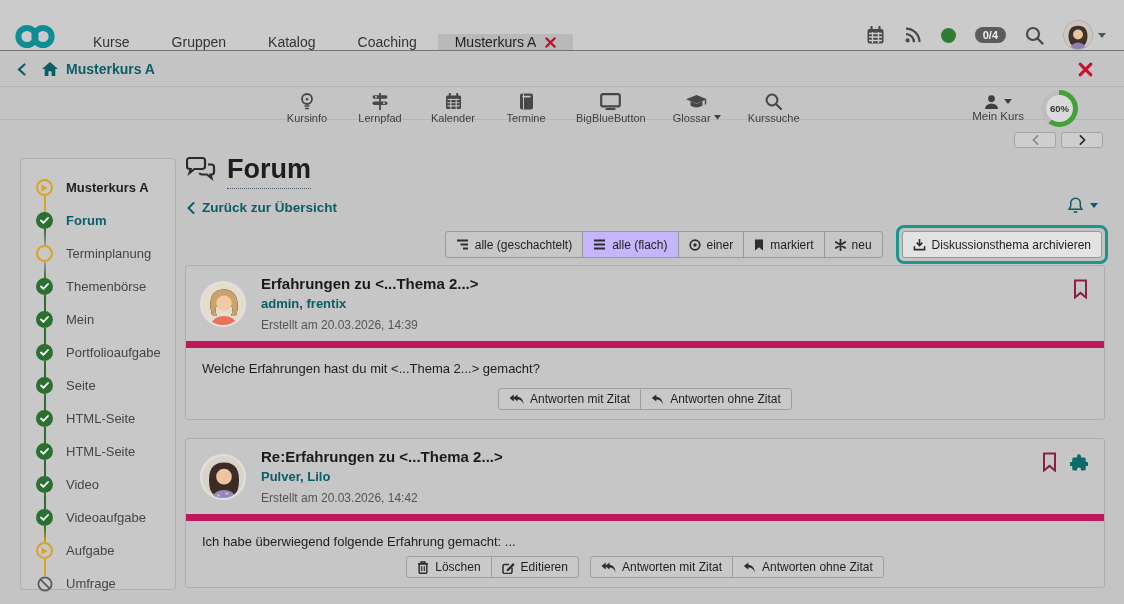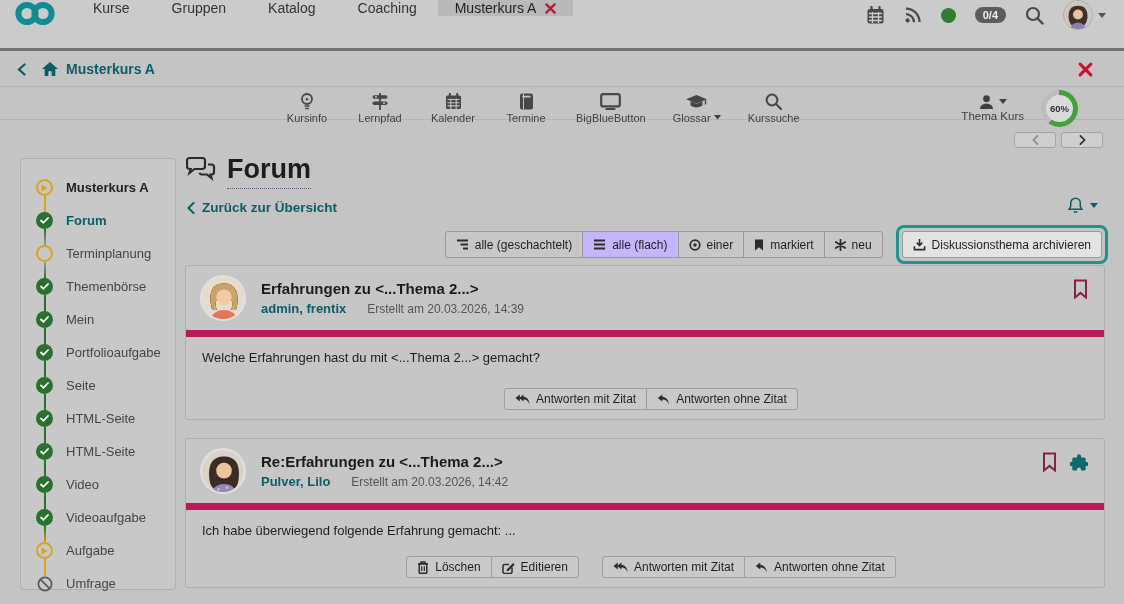--- a/index.html
+++ b/index.html
@@ -5,22 +5,22 @@
   * { box-sizing: border-box; margin: 0; padding: 0; }
   html,body { width:1124px; height:604px; }
   body {
     font-family: "Liberation Sans", sans-serif;
     background:#c4c4c4; position:relative; overflow:hidden; color:#222;
   }
   svg { display:block; }
 
   
   .topbar { position:absolute; top:0; left:0; right:0; height:51px;
-    background:#cbcbcb; border-bottom:3px solid #737373;
-    display:flex; align-items:flex-start; }
+    background:#cbcbcb; border-bottom:1px solid #737373;
+    display:flex; align-items:flex-end; }
   .logo { display:flex; align-items:center; padding:0 16px 0 14px; cursor:pointer; }
   .nav-tabs { display:flex; align-items:stretch; }
   .nav-item { display:flex; align-items:center; padding:0 21px; font-size:14px; color:#333; cursor:pointer; }
   .tab-active { background:#b9b9b9; display:flex; align-items:center; gap:9px; padding:0 17px; font-size:14px; color:#222; }
   .tab-close { color:#c41230; display:flex; cursor:pointer; }
   .topbar-right { margin-left:auto; display:flex; align-items:center; gap:19px; padding-right:18px; color:#4a4a4a; }
   .presence-dot { width:15px; height:15px; border-radius:50%; background:#2e7d32; }
   .chat-badge { background:#5c5c5c; color:#efefef; border-radius:10px; padding:2px 8px; font-size:11px; font-weight:bold; }
   .avatar-sm { width:30px; height:30px; border-radius:50%; overflow:hidden; border:1px solid #a8a8a8; background:#ddd; }
   .avatar-wrap { display:flex; align-items:center; gap:5px; cursor:pointer; }
@@ -77,38 +77,38 @@
     color:#0b5d66; font-size:13.5px; font-weight:bold; cursor:pointer; }
   .bell-wrap { position:absolute; right:26px; top:197px; display:flex; align-items:center; gap:7px;
     color:#0b5d66; cursor:pointer; }
 
   
   .filter-row { position:absolute; top:225px; left:185px; right:16px; display:flex; justify-content:flex-end; align-items:center; }
   .btn { background:#c7c7c7; border:1px solid #999; font-size:12px; color:#1f1f1f; height:27px;
     padding:0 10px; display:flex; align-items:center; gap:6px; cursor:pointer; white-space:nowrap;
     font-family:"Liberation Sans",sans-serif; }
   .btn .bicon { display:flex; color:#2d2d2d; }
-  .btn-group { display:flex;margin-left:12px; }
+  .btn-group { display:flex; }
   .btn-group .btn + .btn { margin-left:-1px; }
   .btn-group .btn:first-child { border-radius:3px 0 0 3px; }
   .btn-group .btn:last-child { border-radius:0 3px 3px 0; }
   .btn.active { background:#c4b5fd; }
   .hl-ring { margin-left:13px; border:3px solid #19968e; border-radius:8px; padding:3px; }
   .btn-archive { background:#e3e3e3; border-radius:3px; height:27px; }
 
   
   .post { position:absolute; left:185px; width:920px; background:#c6c6c6;
     border:1px solid #adadad; border-radius:3px; }
   .post-1 { top:265px; height:155px; }
   .post-2 { top:438px; height:150px; }
   .post-header { display:flex; align-items:center; gap:15px; padding:9px 14px; border-bottom:7px solid #be185d; position:relative; }
   .avatar-lg { width:46px; height:46px; border-radius:50%; overflow:hidden; border:2px solid #e0e0e0; background:#ddd; flex:none; }
   .ph-text { display:flex; flex-direction:column; gap:4px; }
   .post-title { font-size:15px; font-weight:bold; color:#1b1b1b; }
-  .post-meta { display:flex; align-items:center; gap:21px; }
+  .post-meta { display:flex; align-items:flex-start; gap:7px;flex-direction:column; }
   .post-author { color:#0b5d66; font-size:13px; font-weight:bold; cursor:pointer; }
   .post-created { color:#555; font-size:12px; }
   .ph-icons { position:absolute; right:16px; top:13px; display:flex; gap:13px; align-items:center; }
   .post-body { padding:13px 16px 0 16px; font-size:13px; color:#1e1e1e; }
   .post-footer { position:absolute; left:0; right:0; bottom:9px; display:flex; justify-content:center; gap:11px; }
   .post-footer .btn { height:22px; background:#c9c9c9; border-color:#9e9e9e; }
 </style>
 </head>
 <body>
 
@@ -274,21 +274,21 @@
   <div class="mycourse">
     <span style="display:flex; align-items:center; gap:5px;">
       <svg width="15" height="14" viewBox="0 0 16 15">
           <circle cx="8" cy="4" r="3.6" fill="#3f3f3f"></circle>
           <path d="M1 15 a7 6 0 0 1 14 0 Z" fill="#3f3f3f"></path>
         </svg>
       <svg width="8" height="5" viewBox="0 0 8 5">
           <path d="M0 0 H8 L4 5 Z" fill="#3f3f3f"></path>
         </svg>
     </span>
-    <span>Thema Kurs</span>
+    <span>Mein Kurs</span>
   </div>
   <div class="progress-ring">
     <div class="progress-inner">60%</div>
   </div>
 </div>
 
 <div class="pager">
   <div class="pager-btn prev">
     <svg width="7" height="10" viewBox="0 0 8 12">
         <path d="M6.5 1 L1.5 6 L6.5 11" fill="none" stroke="currentColor" stroke-width="2" stroke-linecap="round"></path>

